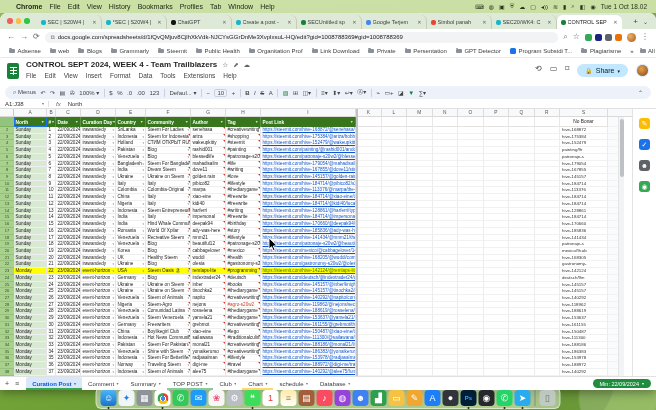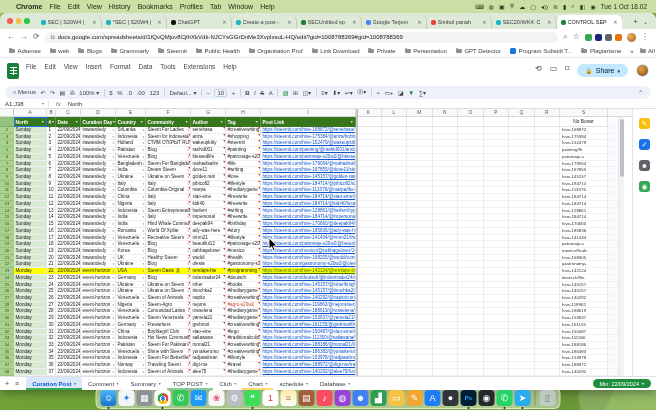--- a/index.html
+++ b/index.html
@@ -312,20 +312,26 @@
           <span class="bm">
             <span class="folder"></span>
             <span>All Bookmarks</span>
           </span>
         </span>
       </div>
 
     <div class="sheader">
       <span class="slogo"></span>
       <span>
+        <span class="title-row">
+          <span style="font-weight:bold">CONTROL SEPT 2024, WEEK 4 - Team Trailblazers</span>
+          <span class="doc-ic">☆</span>
+          <span class="doc-ic">⬈</span>
+          <span class="doc-ic">☁</span>
+        </span>
         <span class="menus-row" id="doc-menus">
             <span>File</span>
             <span>Edit</span>
             <span>View</span>
             <span>Insert</span>
             <span>Format</span>
             <span>Data</span>
             <span>Tools</span>
             <span>Extensions</span>
             <span>Help</span>

